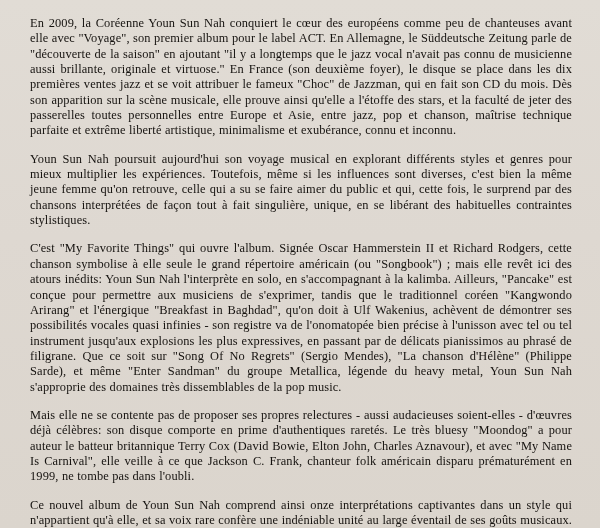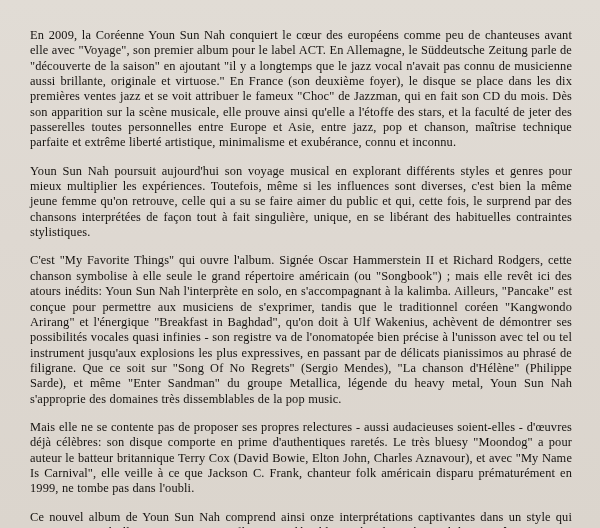--- a/index.html
+++ b/index.html
@@ -11,21 +11,21 @@
     height: 528px;
     background: #ded9d2;
     font-family: "Liberation Serif", serif;
     color: #15120f;
     overflow: hidden;
   }
   .page {
     box-sizing: border-box;
     width: 600px;
     height: 528px;
-    padding: 28px 28px 10px 30px;
+    padding: 16px 28px 10px 30px;
     background: linear-gradient(180deg, #e1dcd5 0%, #ded8d1 45%, #dbd5cd 100%);
   }
   .doc-body {
     display: flex;
     flex-direction: column;
     gap: 13px;
   }
   p.para {
     margin: 0;
     font-size: 12.4px;

